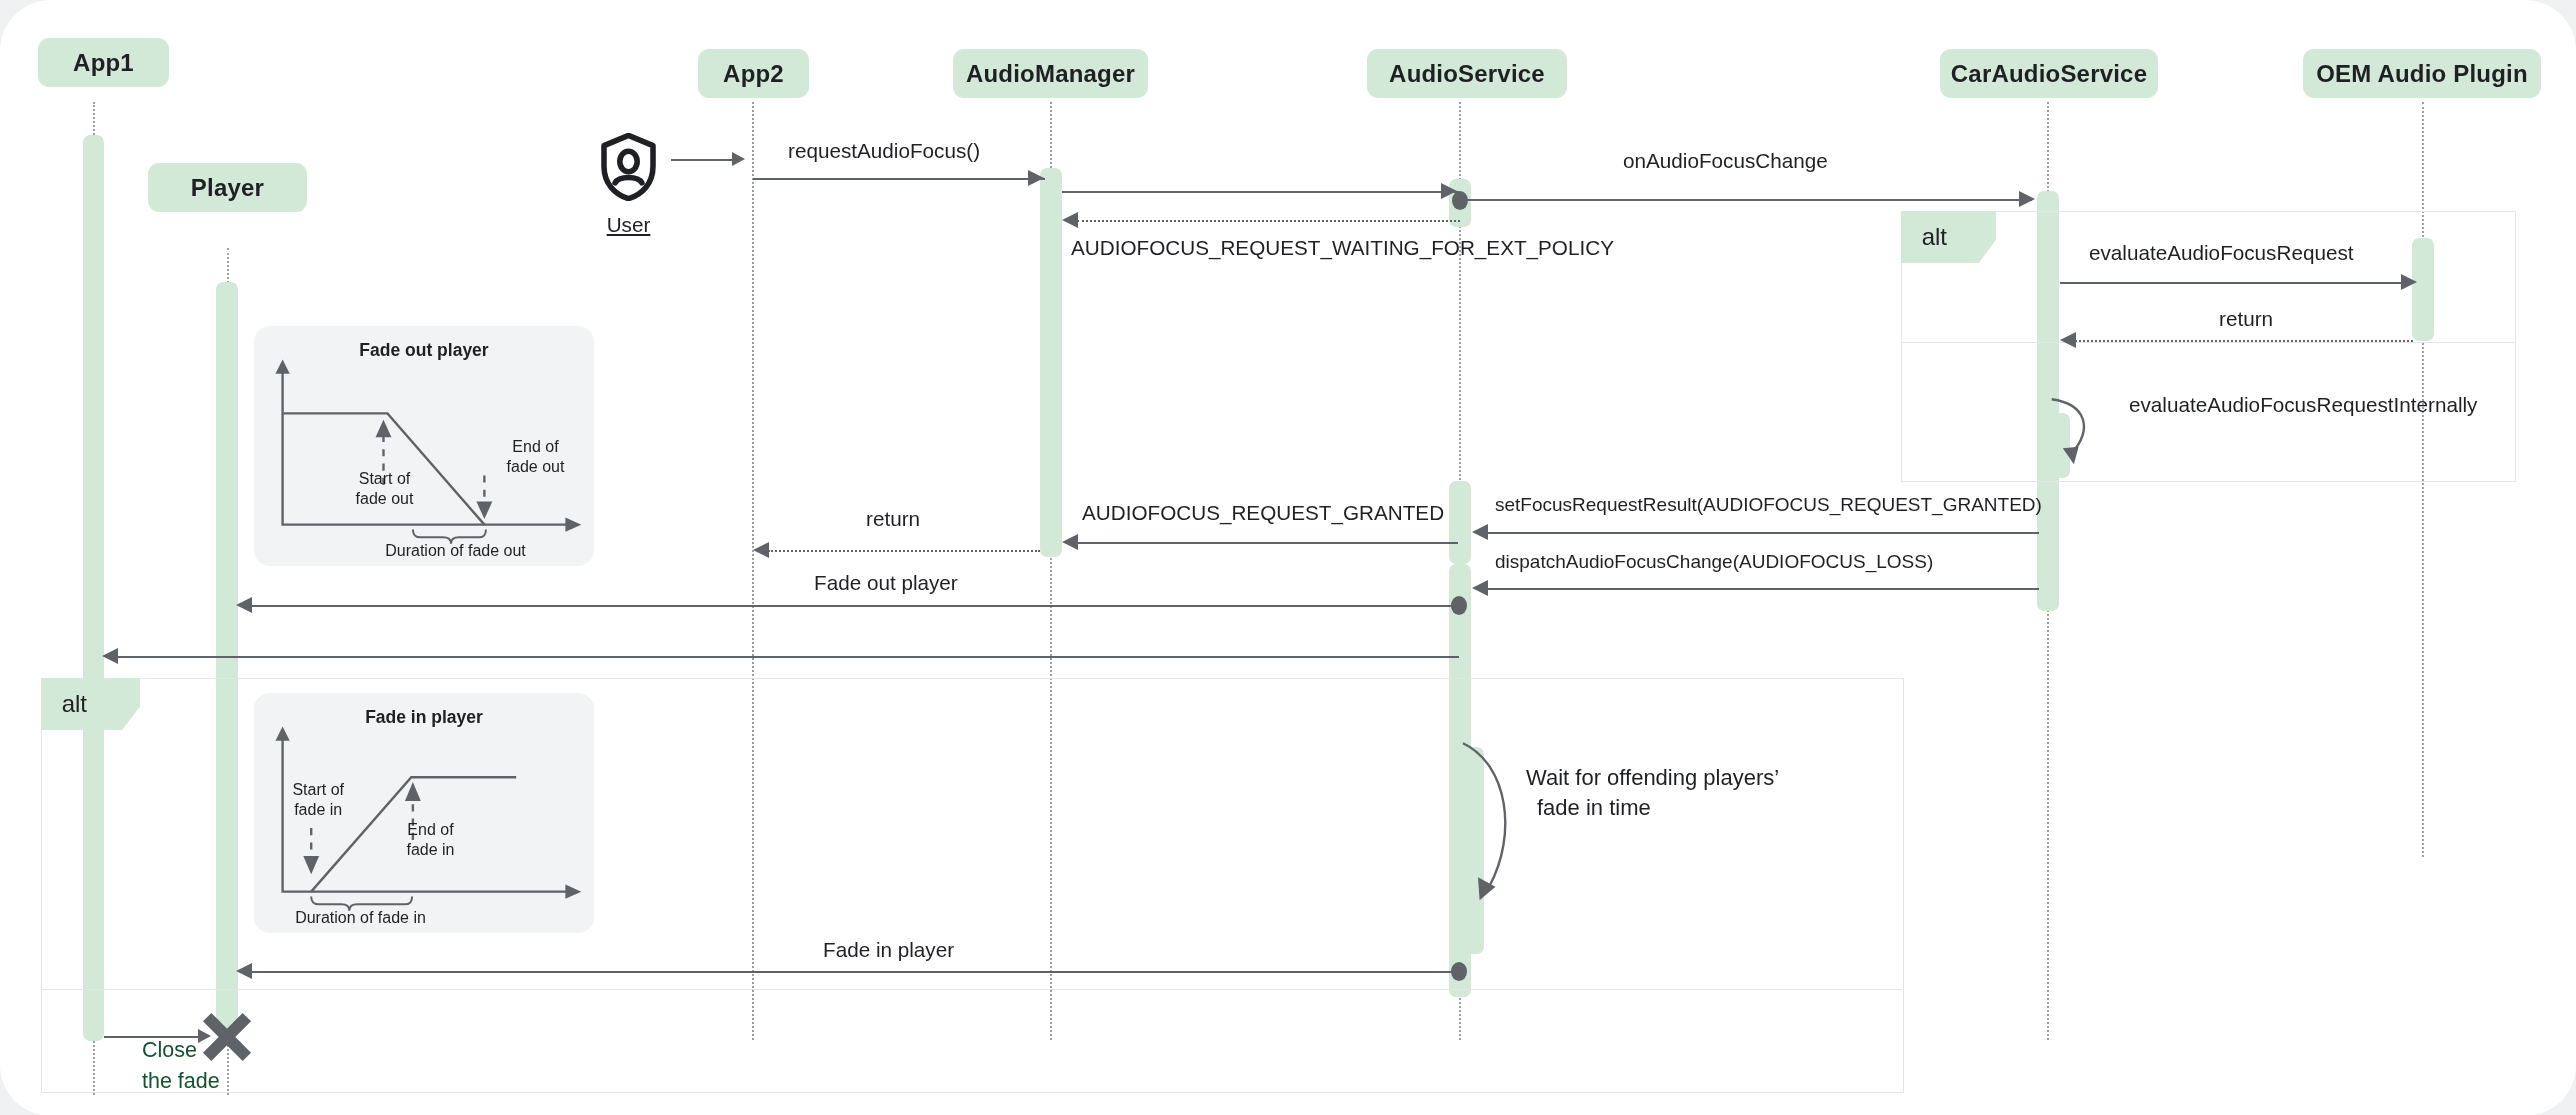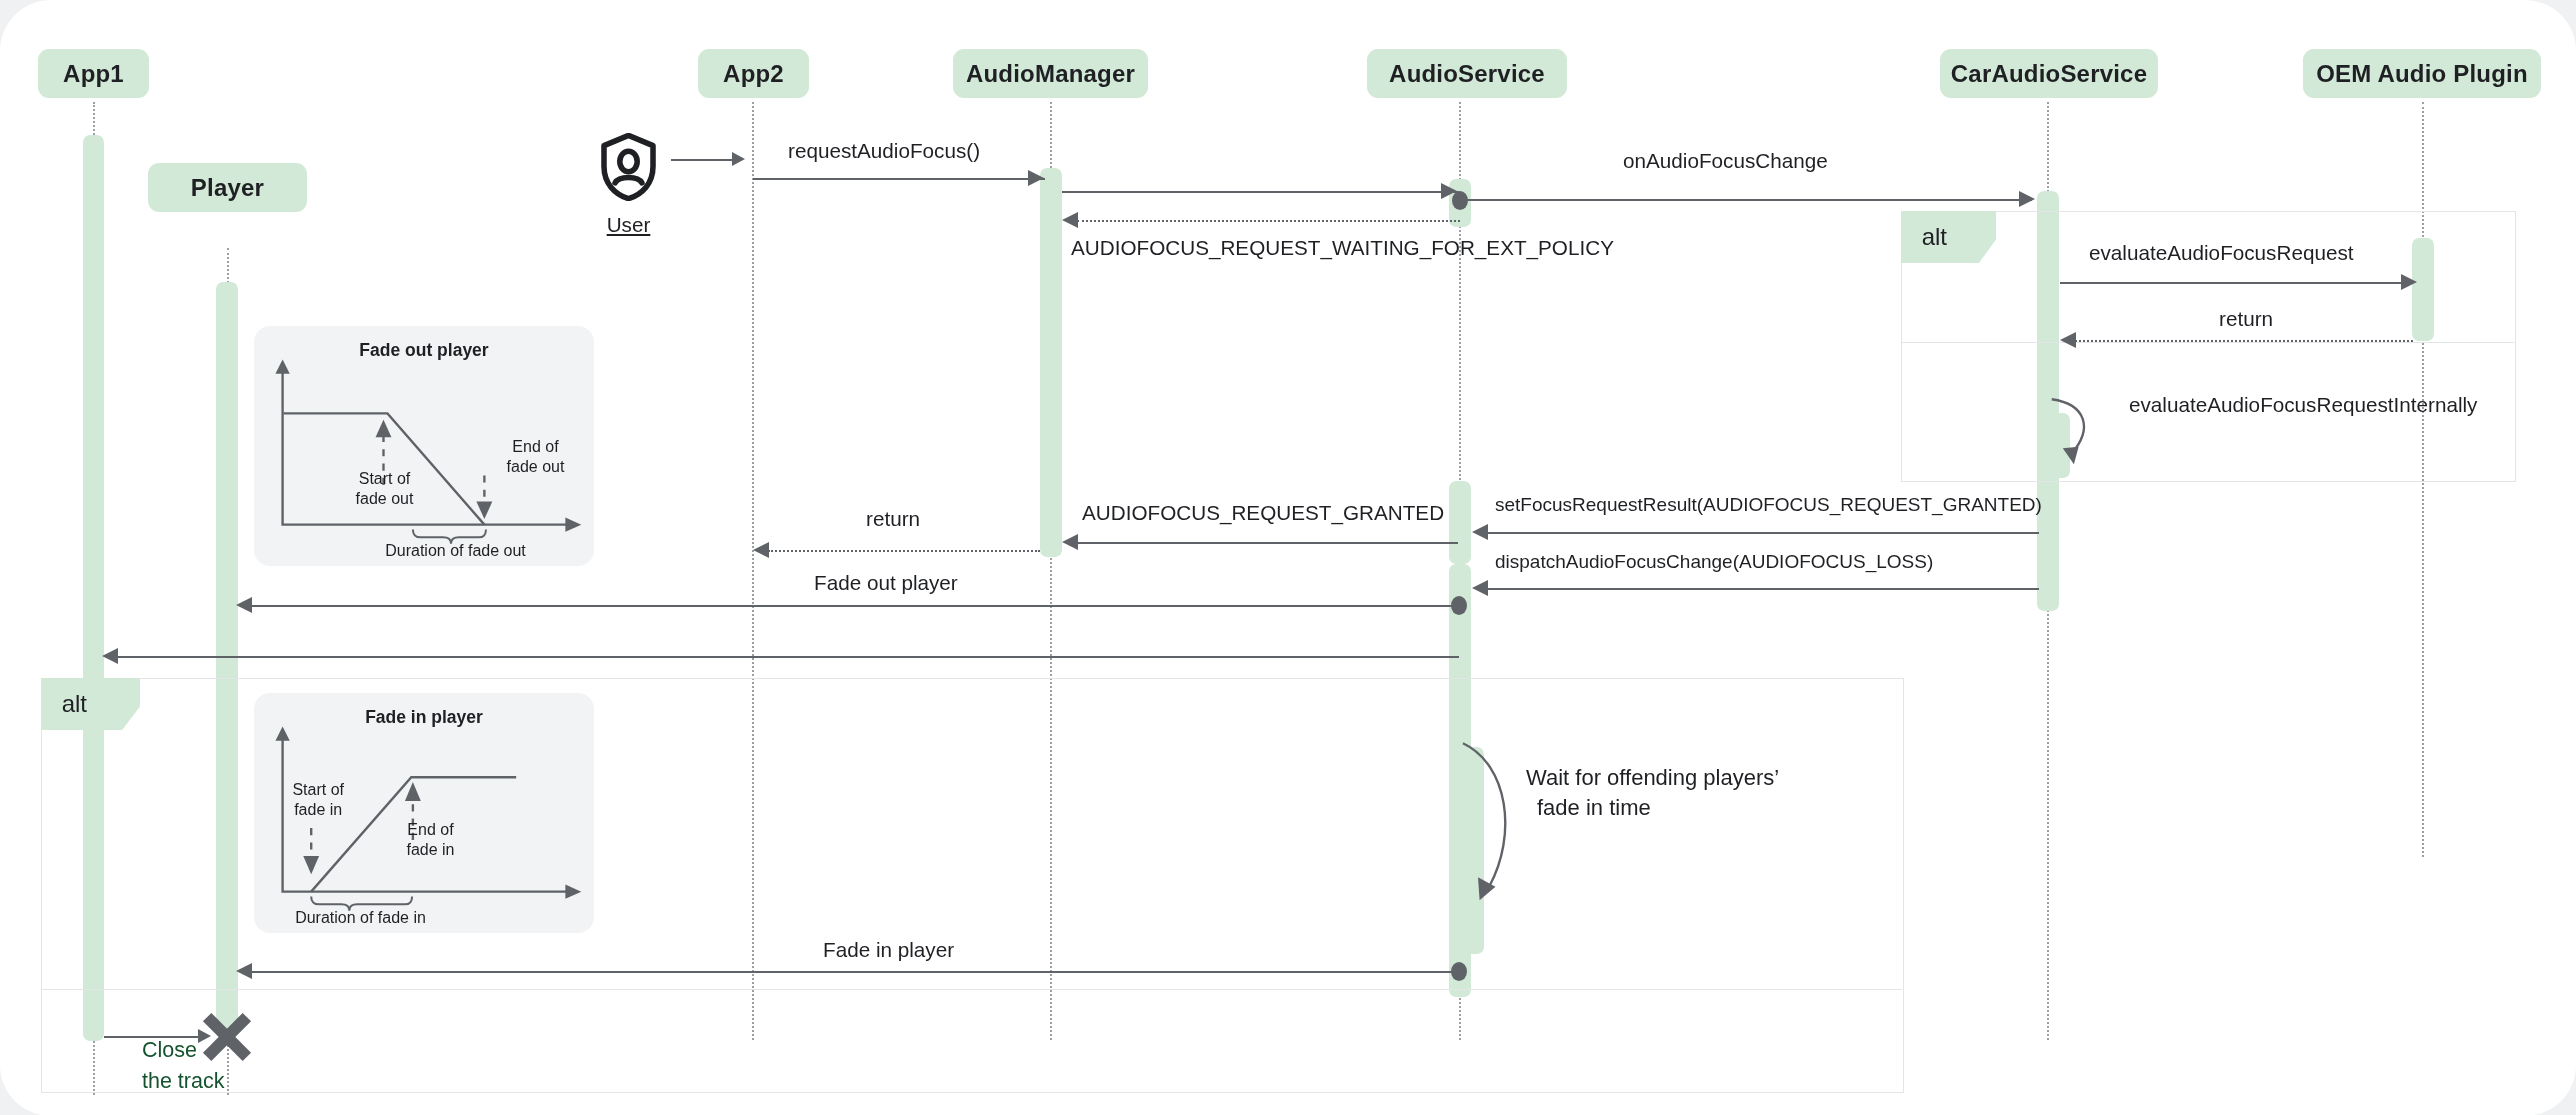--- a/index.html
+++ b/index.html
@@ -49,21 +49,21 @@
   <div class="activation" style="left:216px;top:282px;width:22px;height:755px;"></div>
   <div class="activation" style="left:1040px;top:168px;width:22px;height:389px;"></div>
   <div class="activation" style="left:1449px;top:179px;width:22px;height:48px;"></div>
   <div class="activation" style="left:1449px;top:481px;width:22px;height:83px;"></div>
   <div class="activation" style="left:1449px;top:564px;width:22px;height:433px;"></div>
   <div class="activation" style="left:1462px;top:747px;width:22px;height:207px;"></div>
   <div class="activation" style="left:2037px;top:191px;width:22px;height:420px;"></div>
   <div class="activation" style="left:2048px;top:413px;width:22px;height:65px;"></div>
   <div class="activation" style="left:2412px;top:238px;width:22px;height:103px;"></div>
 
-  <div class="lifeline-head hsz" style="left:38px;top:49px;width:111px;align-items:center;">
+  <div class="lifeline-head hsz" style="left:38px;top:38px;width:131px;align-items:center;">
     <span>App1</span>
   </div>
   <div class="lifeline-head hsz" style="left:148px;top:163px;width:159px;">
     <span>Player</span>
   </div>
   <div class="lifeline-head hsz" style="left:698px;top:49px;width:111px;">
     <span>App2</span>
   </div>
   <div class="lifeline-head hsz" style="left:953px;top:49px;width:195px;">
     <span>AudioManager</span>
@@ -233,18 +233,18 @@
   <div class="msg" style="left:104px;top:1036px;width:95px;"></div>
   <div class="arrowhead open-right" style="left:198px;top:1029px;"></div>
   <div class="destroy-x" style="left:200px;top:1010px;width:54px;height:54px;">
     <svg width="54" height="54" viewBox="0 0 68 68">
       <line x1="9" y1="9" x2="59" y2="59" stroke="#5f6368" stroke-width="15" stroke-linecap="butt"></line>
       <line x1="59" y1="9" x2="9" y2="59" stroke="#5f6368" stroke-width="15" stroke-linecap="butt"></line>
     </svg>
   </div>
   <div style="position:absolute;left:126px;top:1035px;font-size:21.5px;color:#14532d;line-height:1.42;margin-left:16px;">
     <div>Close</div>
-    <div>the track</div>
+    <div>the fade</div>
   </div>
 
 </div>
 </div>
 
 
 </body></html>

